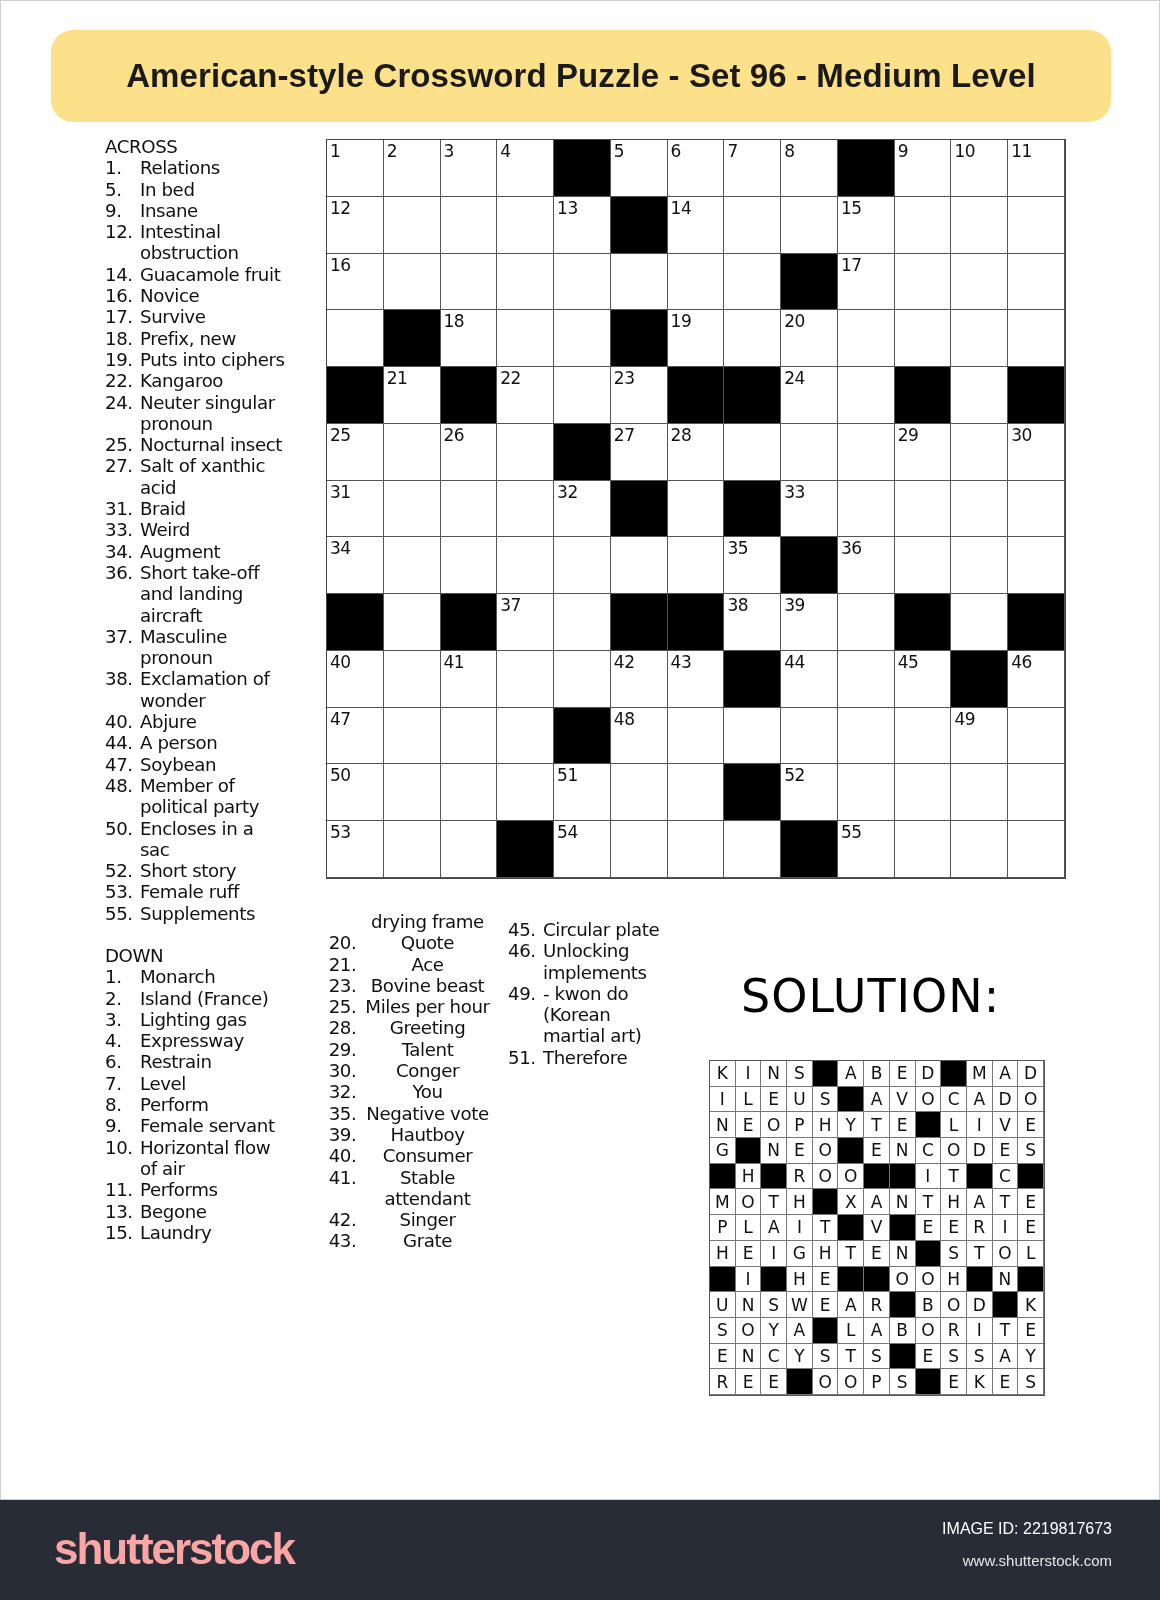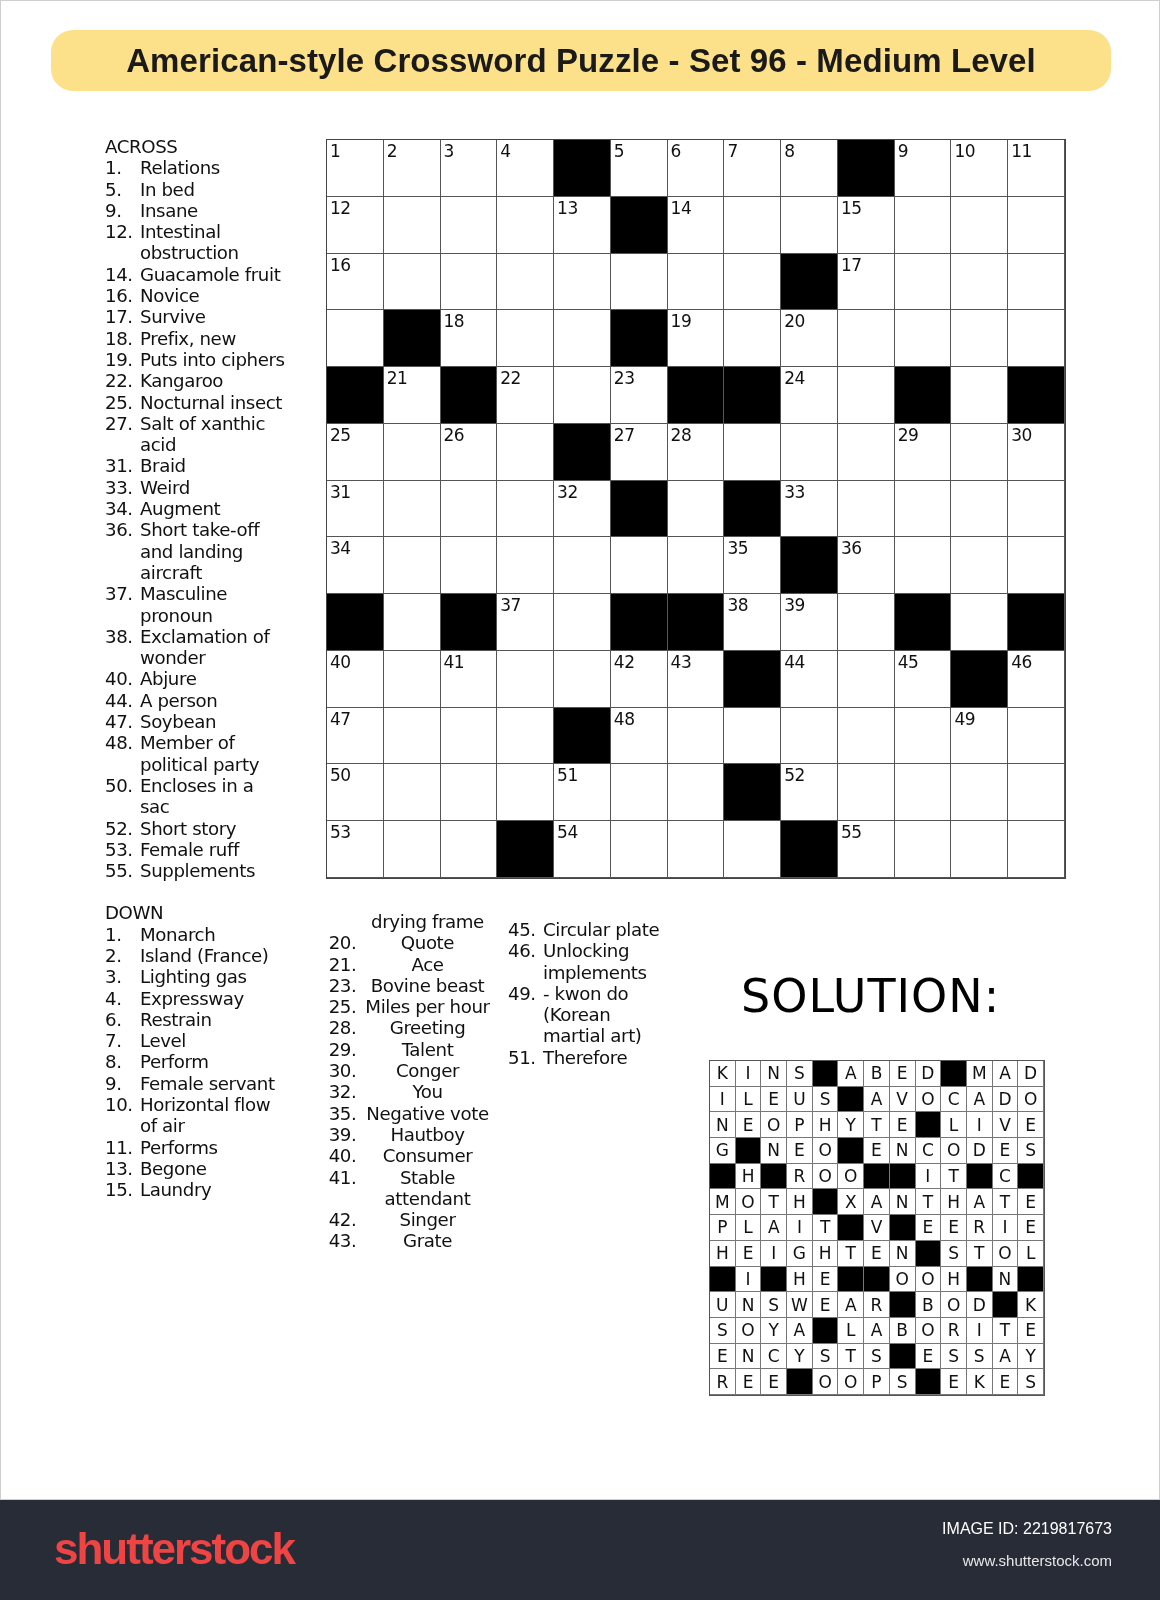--- a/index.html
+++ b/index.html
@@ -2,21 +2,21 @@
 <html><head>
 <meta charset="utf-8">
 <style>
   * { box-sizing: border-box; margin: 0; padding: 0; }
   html, body { width: 1160px; height: 1600px; background: #ffffff; overflow: hidden; }
   body { position: relative; font-family: "DejaVu Sans", sans-serif; color: #111; }
 
   .page { position: absolute; left: 0; top: 0; width: 1160px; height: 1500px; background: #fff; border: 1px solid #cfcfcf; }
 
   .title-bar {
-    position: absolute; left: 50px; top: 29px; width: 1060px; height: 61px;
+    position: absolute; left: 50px; top: 29px; width: 1060px; height: 92px;
     background: #fde08a; border-radius: 22px;
     display: flex; align-items: center; justify-content: center;
   }
   .title-bar h1 {
     font-family: "Liberation Sans", sans-serif; font-weight: bold;
     font-size: 33px; color: #1a1a1a; letter-spacing: 0.1px;
   }
 
   .clue-col { position: absolute; font-size: 18.2px; line-height: 21.3px; letter-spacing: -0.4px; }
   .clue-col .head { display: block; }
@@ -45,21 +45,21 @@
     position: absolute; left: 708px; top: 1059px; width: 336px; height: 336px;
     display: grid; grid-template-columns: repeat(13, 1fr); grid-template-rows: repeat(13, 1fr);
     border: 1px solid #555;
   }
   .scell { border-right: 1px solid #777; border-bottom: 1px solid #777; background: #fff;
     display: flex; align-items: center; justify-content: center; font-size: 17px; color: #111; }
   .scell.blk { background: #000; }
 
   .footer { position: absolute; left: 0; top: 1500px; width: 1160px; height: 100px; background: #272c37; }
   .footer .logo { position: absolute; left: 54px; top: 24px; font-family: "Liberation Sans", sans-serif; font-weight: bold;
-    font-size: 44px; color: #ef4444; letter-spacing: -2px; }
+    font-size: 44px; color: #fca5a5; letter-spacing: -2px; }
   .footer .imgid { position: absolute; right: 48px; top: 20px; font-size: 16px; color: #fff; text-align: left; font-family: "Liberation Sans", sans-serif; }
   .footer .url { position: absolute; right: 48px; top: 52px; font-size: 15px; color: #e8e8e8; text-align: right; font-family: "Liberation Sans", sans-serif; }
 </style>
 </head>
 <body>
 
 <div class="page">
   <div class="title-bar">
     <h1>American-style Crossword Puzzle - Set 96 - Medium Level</h1>
   </div>
@@ -101,20 +101,24 @@
         </div>
         <div class="clue">
           <span class="num">19.</span>
           <span class="txt">Puts into ciphers</span>
         </div>
         <div class="clue">
           <span class="num">22.</span>
           <span class="txt">Kangaroo</span>
         </div>
         <div class="clue">
+          <span class="num">24.</span>
+          <span class="txt">Neuter singular pronoun</span>
+        </div>
+        <div class="clue">
           <span class="num">25.</span>
           <span class="txt">Nocturnal insect</span>
         </div>
         <div class="clue">
           <span class="num">27.</span>
           <span class="txt">Salt of xanthic acid</span>
         </div>
         <div class="clue">
           <span class="num">31.</span>
           <span class="txt">Braid</span>

